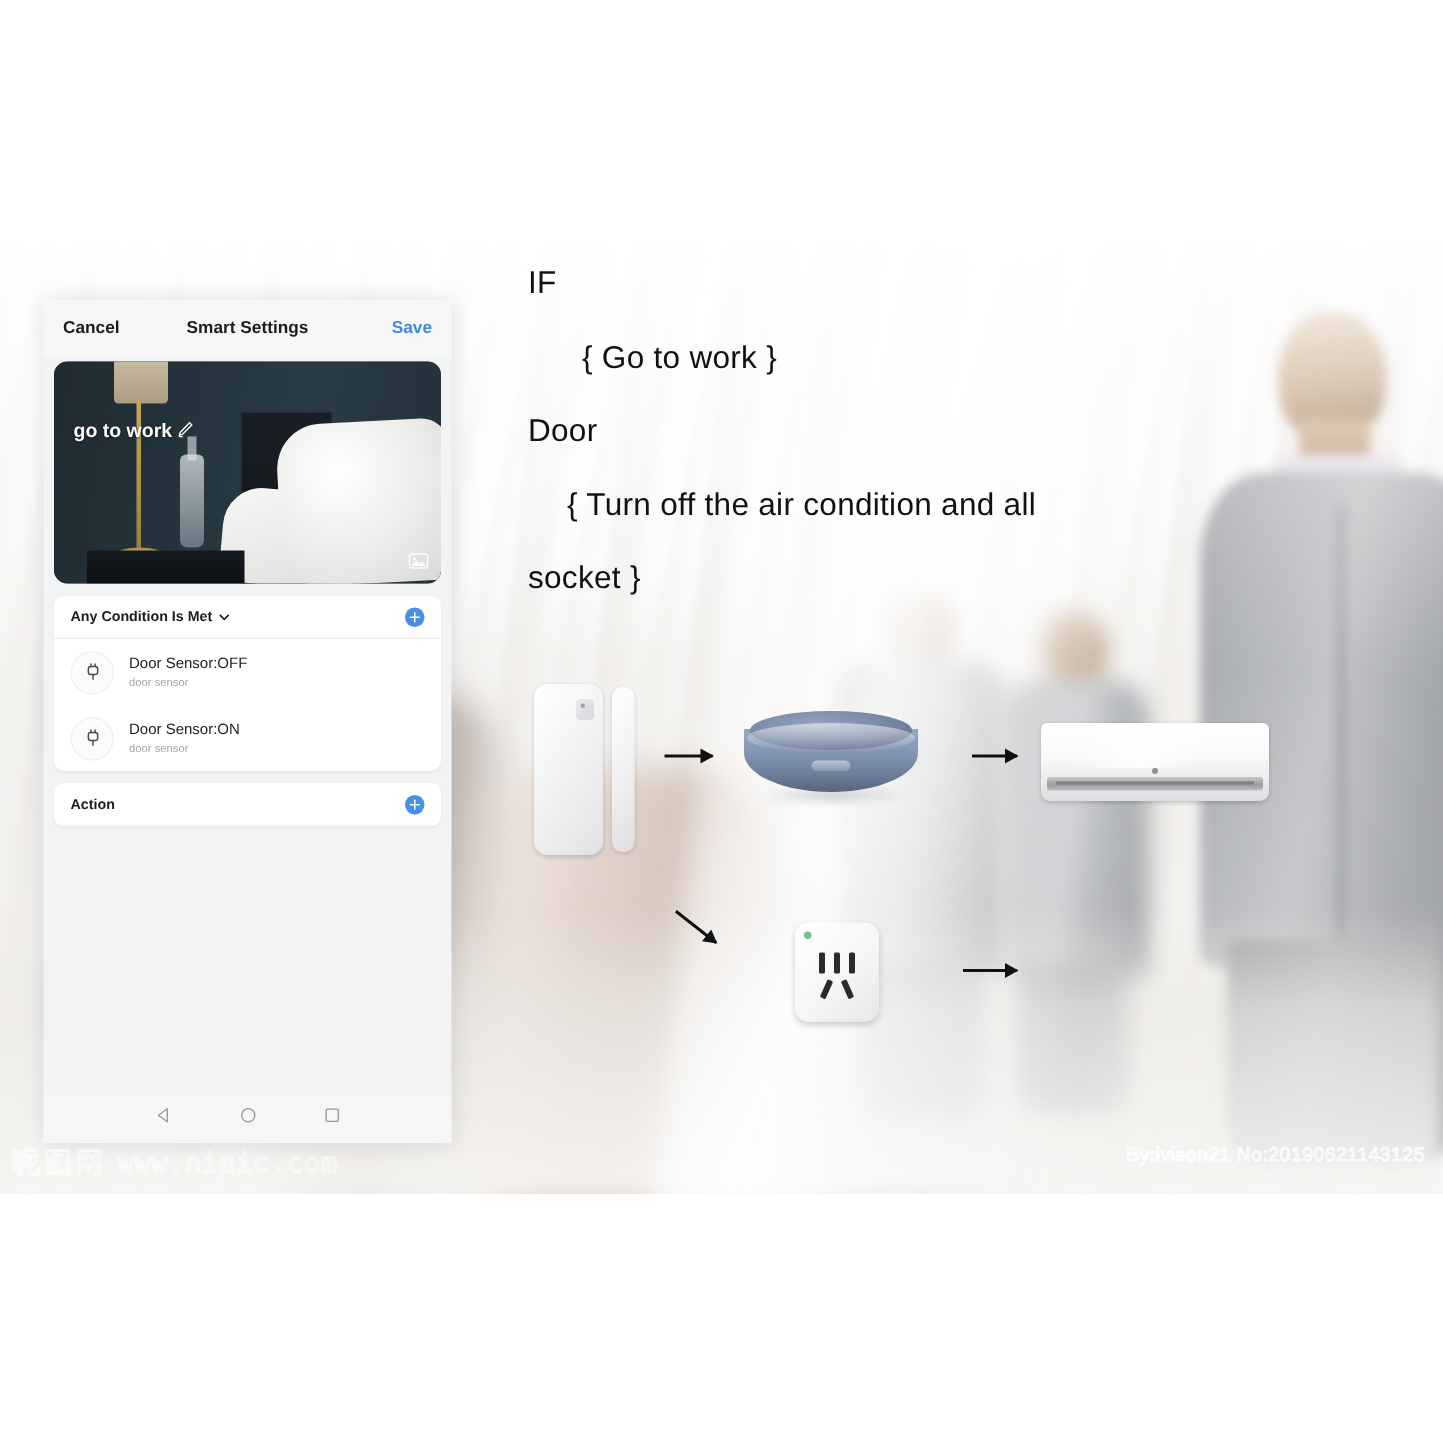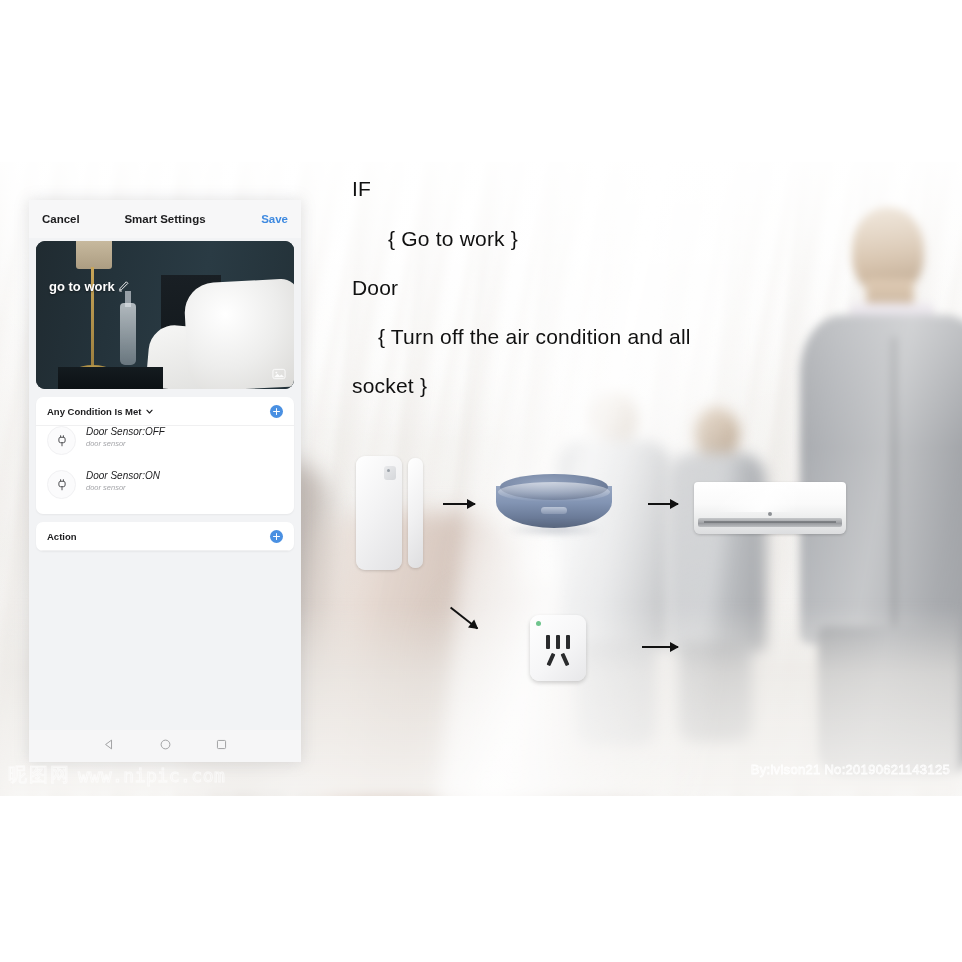--- a/index.html
+++ b/index.html
@@ -383,24 +383,23 @@
     background: #4a90e2;
     position: relative;
   }
   .plus::before, .plus::after {
     content:""; position:absolute; background:#fff; border-radius:1px;
   }
   .plus::before { left: 3px; top: 6px; width: 7px; height: 1.6px; }
   .plus::after  { left: 5.7px; top: 3.3px; width: 1.6px; height: 7px; }
 
   .row {
-    display: flex; 
+    display: flex; align-items: center;
     height: 44px;
     padding: 0 11px;
-    font-style: italic;
   }
   .row .ico {
     width: 27px; height: 27px;
     border-radius: 7px;
     display:flex; align-items:center; justify-content:center;
     flex: 0 0 auto;
     margin-right: 10px;
   }
   .row .ico.circle { border-radius: 50%; background: #fbfbfc; border: 1px solid #f1f1f3; }
   .row .ico.plain  { background: transparent; }

